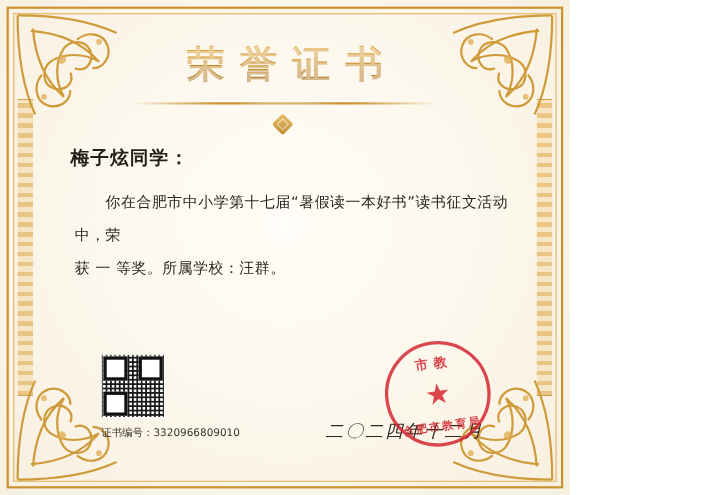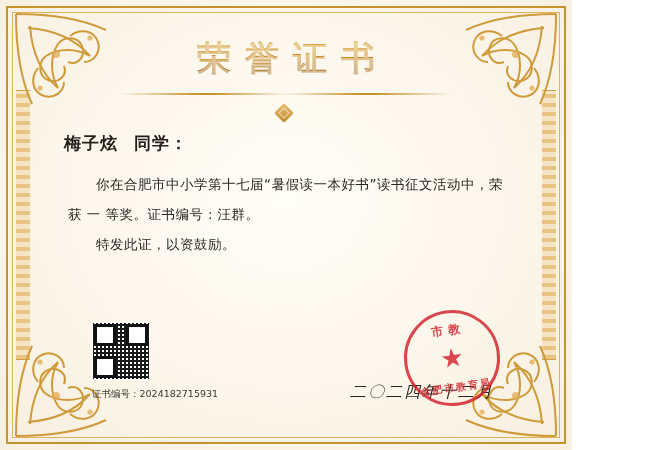--- a/index.html
+++ b/index.html
@@ -7,21 +7,21 @@
     padding: 0;
   }
   body {
     width: 650px;
     height: 450px;
     font-family: "Liberation Sans", sans-serif;
     background: #ffffff;
   }
   .certificate {
     position: relative;
-    width: 572px;
+    width: 518px;
     height: 450px;
     box-sizing: border-box;
     background:
       radial-gradient(ellipse at 50% 45%, #fffdf7 0%, #fdf8ee 45%, #f7efdf 100%);
     overflow: hidden;
   }
   
   .frame-outer {
     position: absolute;
     left: 6px; top: 6px; right: 6px; bottom: 6px;
@@ -122,21 +122,20 @@
     font-family: "DejaVu Sans", "Liberation Sans", sans-serif;
   }
   .recipient {
     font-size: 17px;
     font-weight: bold;
     letter-spacing: 1px;
     margin: 0 0 14px 8px;
     color: #241f19;
   }
   .recipient .name {
-    margin-right: 16px;
   }
   .para {
     font-size: 13.5px;
     line-height: 30px;
     letter-spacing: .5px;
     margin: 0 0 4px 12px;
     text-align: justify;
     color: #2b2620;
   }
   .para.indent { text-indent: 28px; }
@@ -319,30 +318,29 @@
   </div>
   <div class="title-rule l"></div>
   <div class="title-rule r"></div>
   <div class="title-diamond"></div>
 
   <div class="body">
     <div class="recipient">
       <span class="name">梅子炫</span><span>同学：</span>
     </div>
     <p class="para indent tight">你在合肥市中小学第十七届“暑假读一本好书”读书征文活动中，荣</p>
-    <p class="para tight">获 一 等奖。证书编号：汪群。</p>
-    <p class="para indent tight">特发此证，以资鼓励。</p>
+    <p class="para tight">获 一 等奖。所属学校：汪群。</p>
   </div>
 
   <div class="qr">
       <span></span>
     </div>
 
   <div class="serials">
-    <div>证书编号：2024182715931</div>
+    <div>证书编号：3320966809010</div>
   </div>
 
   <div class="date">二〇二四年十二月</div>
 
   <div class="seal">
     <div class="seal-top">市教</div>
     <div class="seal-star">★</div>
     <div class="seal-bottom">合肥市教育局</div>
   </div>
 

